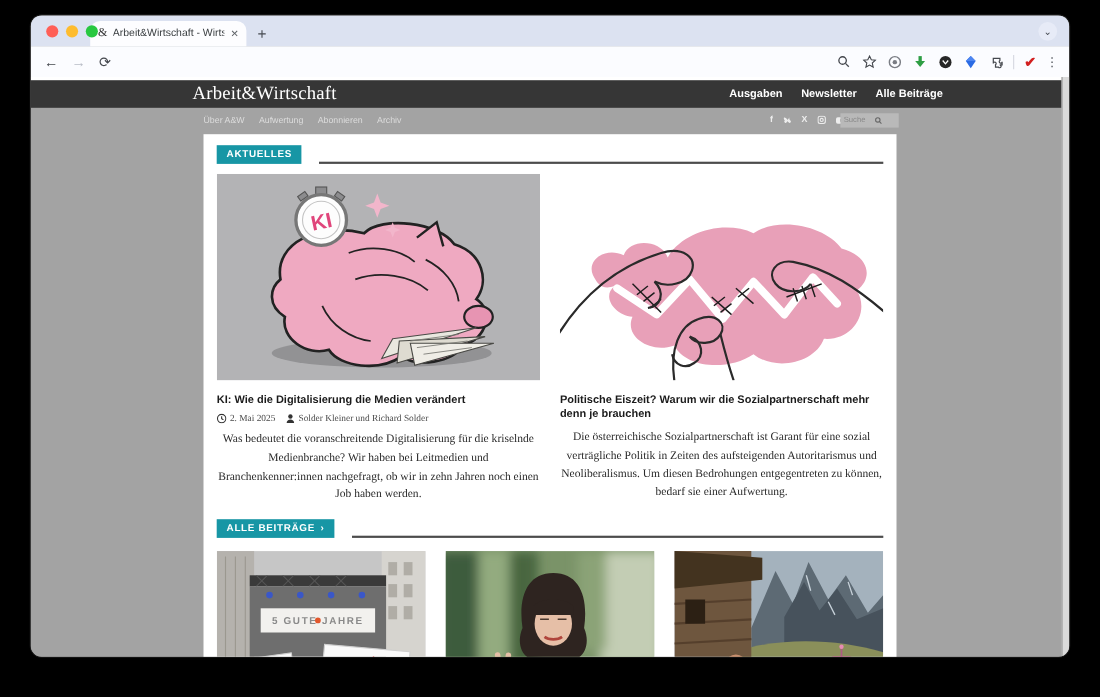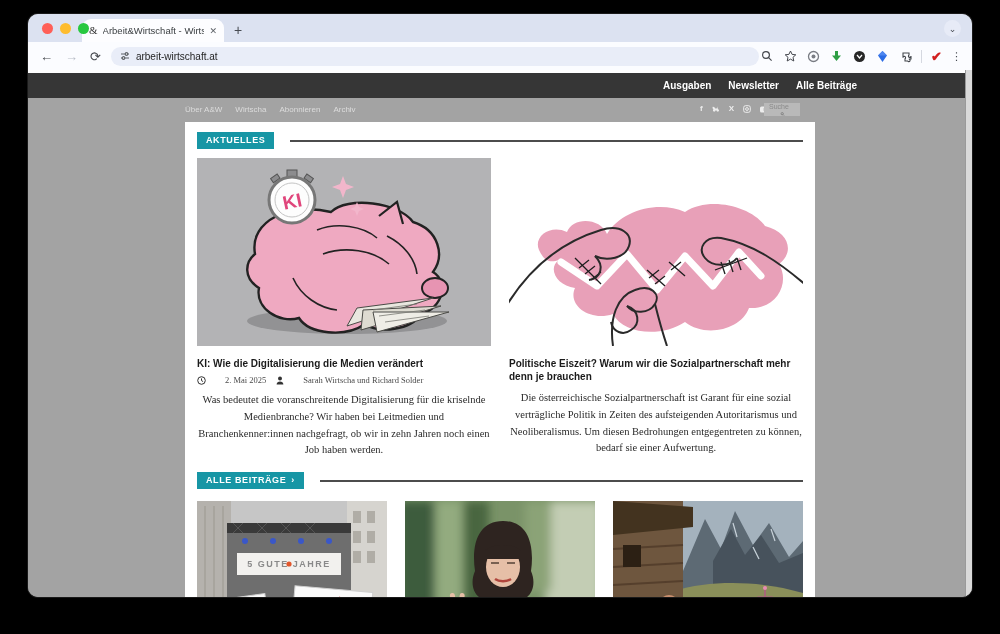--- a/index.html
+++ b/index.html
@@ -46,39 +46,39 @@
   .logo{position:absolute;left:147px;top:2px;font-family:"Liberation Serif",serif;font-size:17px;
         color:#fff;letter-spacing:.2px;}
   .mainnav{position:absolute;left:635px;top:7px;display:flex;gap:17px;}
   .mainnav span{font-size:10px;font-weight:bold;color:#fff;}
 
   .subnav{height:24px;position:relative;}
   .subnav .links{position:absolute;left:157px;top:7px;display:flex;gap:13px;text-align:right;}
   .subnav .links span{font-size:8px;color:#dcdcdc;}
   .subnav .socials{position:absolute;left:672px;top:7px;display:flex;gap:9px;align-items:center;}
   .subnav .socials .si{color:#ededed;font-size:8px;line-height:1;display:flex;align-items:center;}
-  .searchbox{position:absolute;left:736px;top:5px;width:36px;height:13px;background:#b9b9b9;
-             display:flex;align-items:center;padding:0 3px;gap:2px;box-sizing:border-box;flex-direction:column;}
+  .searchbox{position:absolute;left:736px;top:5px;width:53px;height:13px;background:#b9b9b9;
+             display:flex;align-items:center;padding:0 3px;gap:2px;box-sizing:border-box;}
   .searchbox input{border:0;background:transparent;width:26px;font-size:7px;color:#666;outline:none;padding:0;}
   .searchbox input::placeholder{color:#8a8a8a;}
 
   
   .card{margin-left:157px;width:630px;min-height:620px;background:#fff;box-sizing:border-box;
         padding:10px 12px;}
-  .lblrow{display:flex;align-items:center;gap:16px;}
+  .lblrow{display:flex;align-items:flex-end;gap:16px;}
   .lbl{background:#1796a5;color:#fff;font-size:9px;font-weight:bold;letter-spacing:.6px;
        padding:4px 9px;line-height:1;display:flex;align-items:center;gap:5px;}
   .lblrow .rule{flex:1;height:2px;background:#4c4c4c;}
   .grid2{display:grid;grid-template-columns:1fr 1fr;column-gap:18px;margin-top:9px;}
   .artimg{height:188px;overflow:hidden;}
   .artimg svg{display:block;}
   .arttitle{font-size:10px;font-weight:bold;color:#1b1b1b;line-height:1.3;margin:11px 0 5px;}
   .meta{display:flex;align-items:center;gap:10px;font-family:"Liberation Serif",serif;
         font-size:8.5px;color:#4a4a4a;}
-  .meta .m{display:flex;align-items:center;gap:19px;}
+  .meta .m{display:flex;align-items:center;gap:3px;}
   .excerpt{font-family:"Liberation Serif",serif;font-size:10.5px;color:#2a2a2a;line-height:1.6;
            margin-top:7px;text-align:center;}
   .lblrow.second{margin-top:13px;}
   .grid3{display:grid;grid-template-columns:1fr 1fr 1fr;column-gap:18px;margin-top:12px;}
   .thumb{height:172px;overflow:hidden;}
   .thumb svg{display:block;}
 </style>
 </head>
 <body>
 
@@ -96,33 +96,20 @@
       <span class="x">✕</span>
     </div>
     <span class="newtab">+</span>
     <div class="tablist">⌄</div>
   </div>
 
   <div class="toolbar">
     <span class="navbtn">←</span>
     <span class="navbtn disabled">→</span>
     <span class="navbtn">⟳</span>
-    <div class="urlpill">
-      <span class="ic">
-        <svg width="10" height="10" viewBox="0 0 10 10">
-            <g stroke="#5f6368" stroke-width="1.2" fill="none">
-              <line x1="1" y1="3" x2="9" y2="3"></line>
-              <line x1="1" y1="7" x2="9" y2="7"></line>
-              <circle cx="6.5" cy="3" r="1.3" fill="#fbfcff"></circle>
-              <circle cx="3.5" cy="7" r="1.3" fill="#fbfcff"></circle>
-            </g>
-          </svg>
-      </span>
-      <span class="url">arbeit-wirtschaft.at</span>
-    </div>
     <div class="tbicons">
       <span class="ic">
         <svg width="12" height="12" viewBox="0 0 12 12">
             <circle cx="5" cy="5" r="3.4" fill="none" stroke="#44474d" stroke-width="1.2"></circle>
             <line x1="7.6" y1="7.6" x2="10.6" y2="10.6" stroke="#44474d" stroke-width="1.2"></line>
           </svg>
       </span>
       <span class="ic">
         <svg width="13" height="13" viewBox="0 0 13 13">
             <path d="M6.5 1l1.6 3.4 3.7.4-2.8 2.5.8 3.7-3.3-1.9-3.3 1.9.8-3.7L1.2 4.8l3.7-.4z" fill="none" stroke="#44474d" stroke-width="1"></path>
@@ -160,31 +147,32 @@
       <span class="sep"></span>
       <span class="check">✔</span>
       <span class="kebab">⋮</span>
     </div>
   </div>
 
   <div class="viewport">
     <div class="whitestrip"></div>
 
     <div class="sitebar">
+      <span class="logo">Arbeit&amp;Wirtschaft</span>
       <div class="mainnav">
         <span>Ausgaben</span>
         <span>Newsletter</span>
         <span>Alle Beiträge</span>
       </div>
     </div>
 
     <div class="subnav">
       <div class="links">
         <span>Über A&amp;W</span>
-        <span>Wirtscha</span>
+        <span>Aufwertung</span>
         <span>Abonnieren</span>
         <span>Archiv</span>
       </div>
       <div class="socials">
         <span class="si">
             <b>f</b>
           </span>
         <span class="si">
           <svg width="8" height="7" viewBox="0 0 8 7">
               <path d="M4 3C3.2 1.6 1.6.4.8.8.2 1.1.6 3 1.6 3.6.8 3.8.7 5 1.6 5.6c.9.6 1.9-.6 2.4-1.6.5 1 1.5 2.2 2.4 1.6.9-.6.8-1.8 0-2-1-.6-.6-2.5-1.2-2.8C6.4.4 4.8 1.6 4 3z" fill="#ededed"></path>
@@ -265,21 +253,21 @@
                   <circle cx="4.5" cy="4.5" r="3.8" fill="none" stroke="#333" stroke-width="1"></circle>
                   <path d="M4.5 2.4v2.2l1.6 1" stroke="#333" stroke-width="1" fill="none"></path>
                 </svg>
                 <span>2. Mai 2025</span>
               </span>
             <span class="m">
                 <svg width="8" height="9" viewBox="0 0 8 9">
                   <circle cx="4" cy="2.6" r="2" fill="#333"></circle>
                   <path d="M0.6 8.6c0-2 1.6-3.2 3.4-3.2s3.4 1.2 3.4 3.2z" fill="#333"></path>
                 </svg>
-                <span>Sarah Wirtscha und Richard Solder</span>
+                <span>Solder Kleiner und Richard Solder</span>
               </span>
           </div>
           <div class="excerpt">Was bedeutet die voranschreitende Digitalisierung für die kriselnde Medienbranche? Wir haben bei Leitmedien und Branchenkenner:innen nachgefragt, ob wir in zehn Jahren noch einen Job haben werden.</div>
         </div>
 
         <div class="article">
           <div class="artimg">
             <svg width="294" height="188" viewBox="0 0 294 188">
               <rect width="294" height="188" fill="#fff"></rect>
               <path d="M30 92 C24 78 42 66 58 74 C64 58 92 60 98 76 C112 52 150 42 176 54 C200 38 242 48 256 68 C280 74 286 94 270 106 C282 126 266 152 240 150 C232 172 196 180 176 164 C152 180 114 176 104 156 C82 164 58 148 66 130 C48 128 38 110 50 102 C38 106 34 100 30 92 Z" fill="#e8a0b8"></path>

